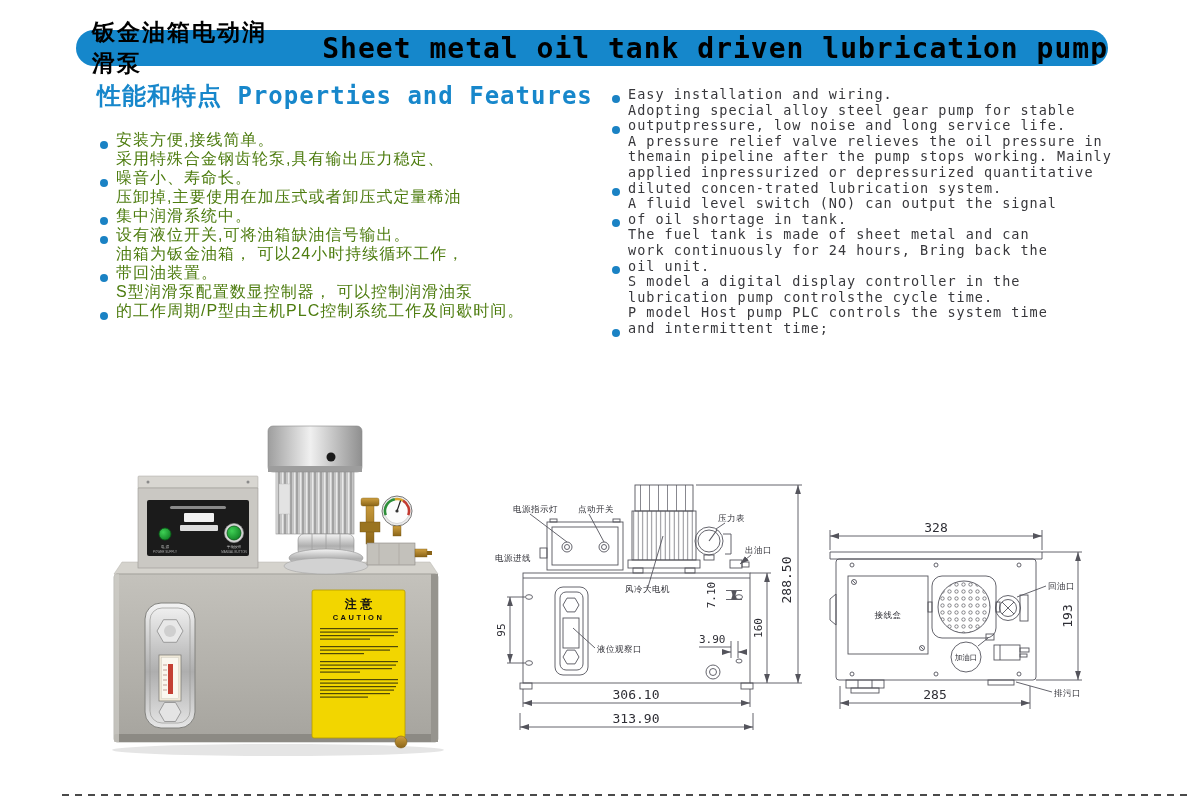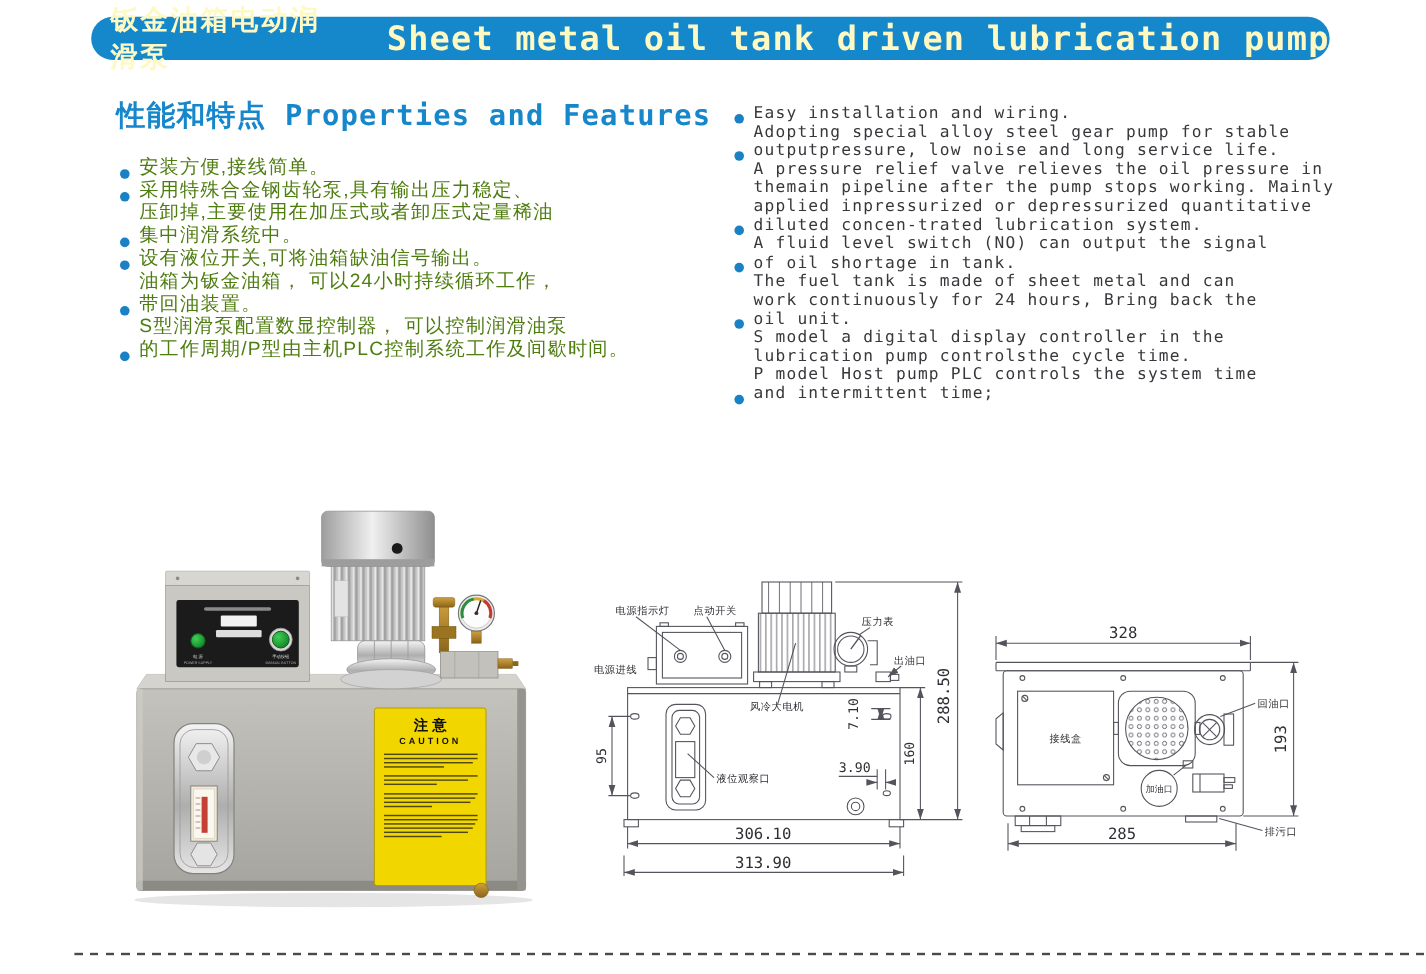--- a/index.html
+++ b/index.html
@@ -1,19 +1,19 @@
 <!DOCTYPE html>
 <html><head>
 <meta charset="utf-8">
 <style>
   html,body{margin:0;padding:0;background:#fff;}
   .page{position:relative;width:1188px;height:812px;background:#ffffff;overflow:hidden;
         font-family:"Liberation Sans",sans-serif;}
-  .banner{position:absolute;left:76px;top:14px;width:1032px;height:36px;border-radius:18px;
-        background:#1587cb;color:#fef9c3;display:flex;align-items:center;padding-left:16px;
+  .banner{position:absolute;left:76px;top:30px;width:1032px;height:36px;border-radius:18px;
+        background:#1587cb;color:#000000;display:flex;align-items:center;padding-left:16px;
         box-sizing:border-box;font-family:"DejaVu Sans Mono",monospace;font-weight:bold;gap:20px;}
   .banner .cn{font-size:23px;letter-spacing:2px;}
   .banner .en{font-size:28px;margin-left:20px;letter-spacing:1px;white-space:nowrap;}
   .section-title{position:absolute;left:97px;top:80px;color:#1787cb;font-weight:bold;
         font-family:"DejaVu Sans Mono",monospace;font-size:24px;letter-spacing:1px;white-space:nowrap;}
   .feat-cn{position:absolute;left:100px;top:130px;width:510px;font-size:16px;line-height:19px;
         color:#4d7c0f;letter-spacing:1px;}
   .feat-en{position:absolute;left:612px;top:87px;width:530px;font-family:"DejaVu Sans Mono",monospace;
         font-size:13.5px;line-height:15.6px;color:#38383c;letter-spacing:1px;}
   .bi{display:flex;align-items:flex-end;}
@@ -45,20 +45,21 @@
     <div class="bi">
         <span class="dot"></span>
       <div class="bt">
           <div>安装方便,接线简单。</div>
         </div>
       </div>
     <div class="bi">
         <span class="dot"></span>
       <div class="bt">
           <div>采用特殊合金钢齿轮泵,具有输出压力稳定、</div>
+        <div>噪音小、寿命长。</div>
         </div>
       </div>
     <div class="bi">
         <span class="dot"></span>
       <div class="bt">
         <div>压卸掉,主要使用在加压式或者卸压式定量稀油</div>
         <div>集中润滑系统中。</div>
         </div>
       </div>
     <div class="bi">

